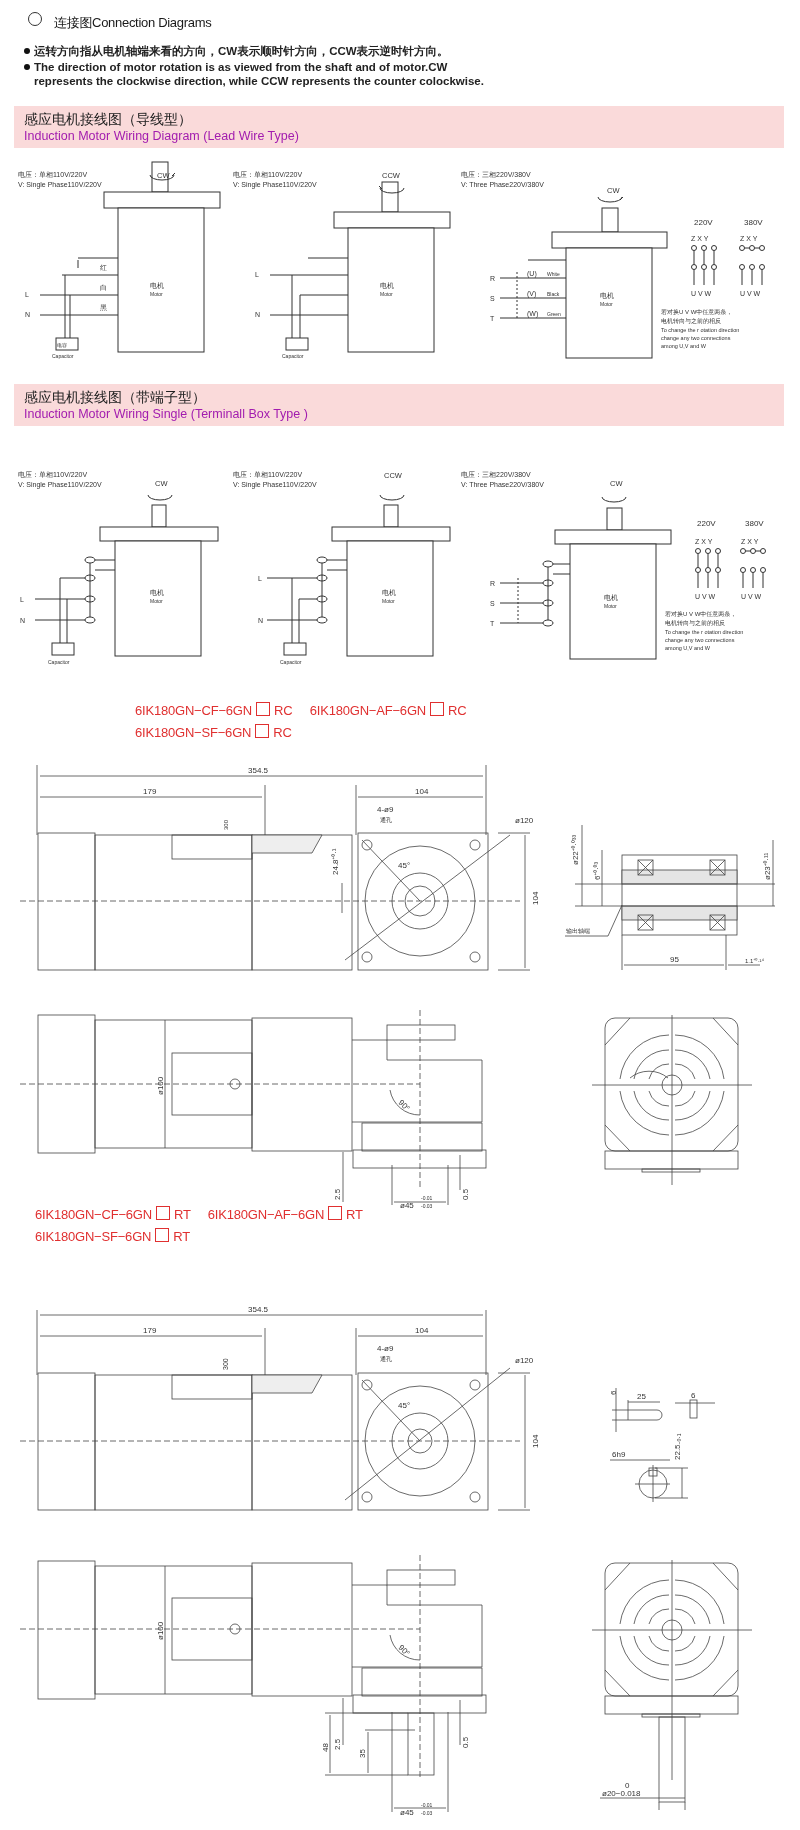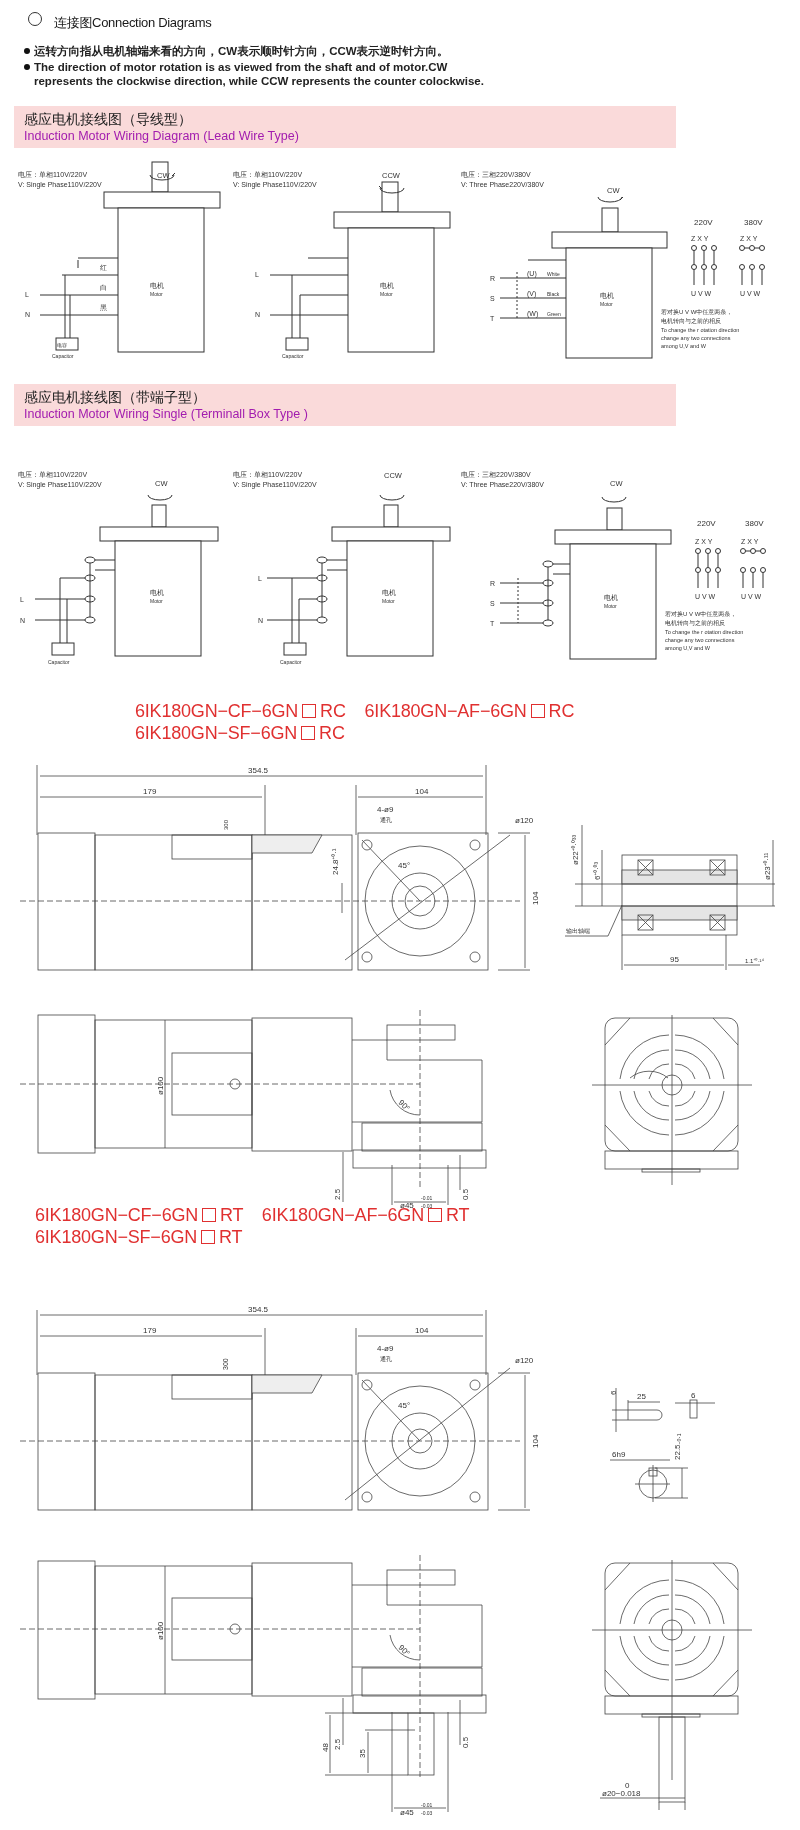--- a/index.html
+++ b/index.html
@@ -2,24 +2,24 @@
 <html><head>
 <meta charset="utf-8">
 <style>
   html,body{margin:0;padding:0;background:#fff;}
   body{width:800px;height:1830px;position:relative;overflow:hidden;font-family:"Liberation Sans",sans-serif;color:#222;}
   .abs{position:absolute;}
   .title{left:28px;top:12px;font-size:13px;color:#1a1a1a;letter-spacing:-0.3px;}
   .title .circle{display:inline-block;width:12px;height:12px;border:1.5px solid #333;border-radius:50%;margin-right:12px;vertical-align:1px;}
   .bullet{left:24px;font-size:11.5px;line-height:14px;color:#222;font-weight:bold;}
   .bullet .dot{display:inline-block;width:6px;height:6px;background:#111;border-radius:50%;margin-right:4px;vertical-align:1px;}
-  .band{left:14px;width:662px;height:42px;background:#fadada;}
+  .band{left:14px;width:770px;height:42px;background:#fadada;}
   .band .zh{position:absolute;left:10px;top:5px;font-size:14px;color:#222;}
   .band .en{position:absolute;left:10px;top:23px;font-size:12.5px;color:#a21caf;}
-  .model{font-size:18px;color:#e03030;letter-spacing:-0.2px;line-height:22px;}
+  .model{font-size:13px;color:#e03030;letter-spacing:-0.2px;line-height:22px;}
   .model .box{display:inline-block;width:12px;height:12px;border:1px solid #e03030;vertical-align:-1px;margin:0 4px;}
   svg text{font-family:"Liberation Sans",sans-serif;}
   .dim{font-family:"DejaVu Sans Mono",monospace;}
 </style>
 </head>
 <body>
 
 <div class="abs title"><span class="circle"></span><span>连接图Connection Diagrams</span></div>
 <div class="abs bullet" style="top:44px"><span class="dot"></span><span>运转方向指从电机轴端来看的方向，CW表示顺时针方向，CCW表示逆时针方向。</span></div>
 <div class="abs bullet" style="top:60px"><span class="dot"></span><span>The direction of motor rotation is as viewed from the shaft and of motor.CW</span><br><span style="padding-left:10px">represents the clockwise direction, while CCW represents the counter colockwise.</span></div>

